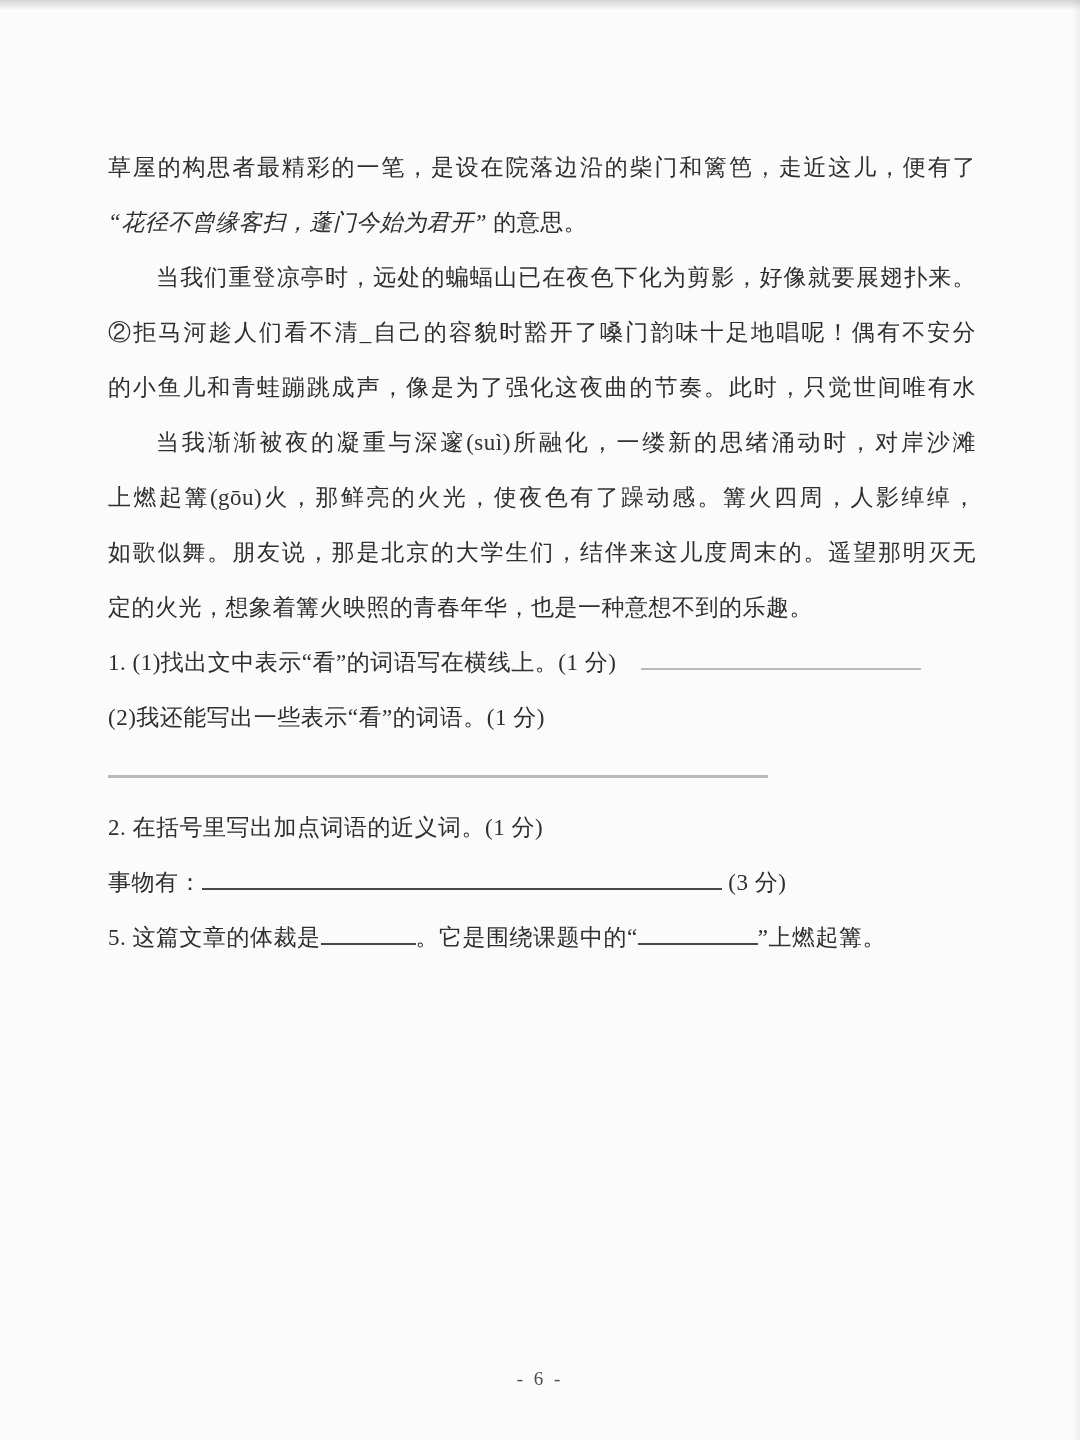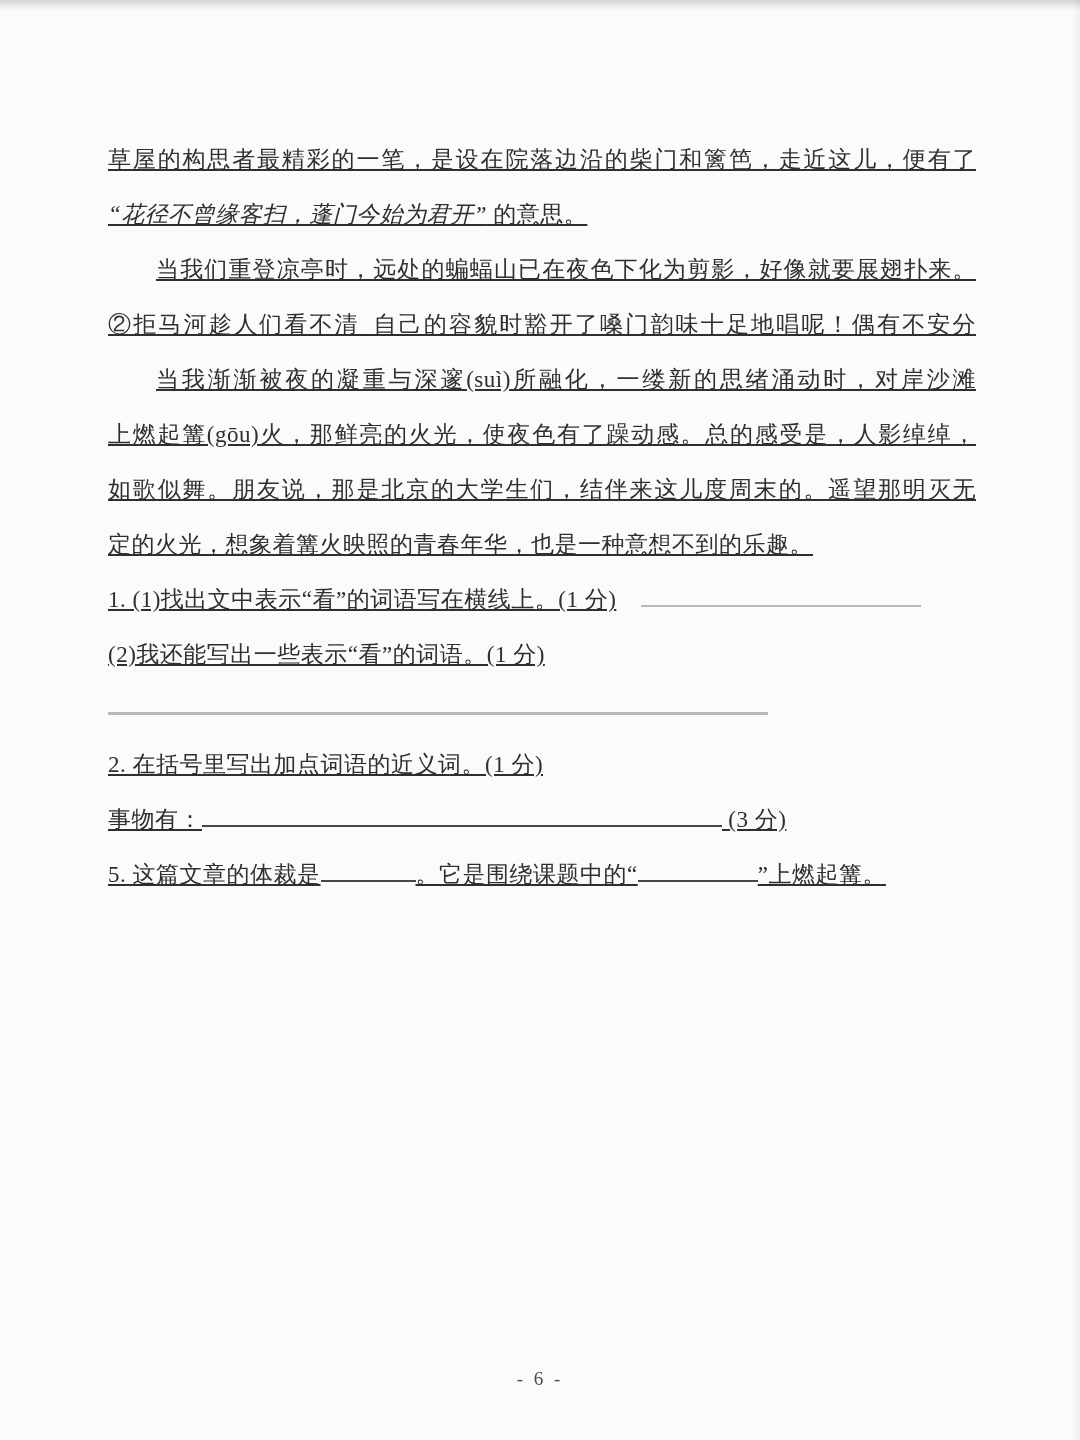--- a/index.html
+++ b/index.html
@@ -25,23 +25,22 @@
   .right-shade {
     position: absolute;
     top: 0; right: 0; bottom: 0;
     width: 8px;
     background: linear-gradient(to left, rgba(120,120,120,0.10), rgba(120,120,120,0));
     pointer-events: none;
   }
   .content {
     position: absolute;
     left: 108px;
-    top: 132px;
+    top: 140px;
     width: 868px;
-    text-decoration: underline;
   }
   .line {
     height: 55px;
     line-height: 55px;
     font-size: 23px;
     letter-spacing: 0.5px;
     white-space: nowrap;
     overflow: hidden;
   }
   .line.justify {
@@ -91,22 +90,23 @@
 <body style="--bg: #fbfbfb; --text: #2f2f2f; --blank: #474747; --rule: #b9b9b9;">
 
 <div class="top-shade"></div>
 <div class="right-shade"></div>
 
 <div class="content">
     <div class="line justify"><span>草屋的构思者最精彩的一笔，是设在院落边沿的柴门和篱笆，走近这儿，便有了</span></div>
     <div class="line"><span class="kai">“花径不曾缘客扫，蓬门今始为君开”</span><span> 的意思。</span></div>
     <div class="line justify indent2"><span>当我们重登凉亭时，远处的蝙蝠山已在夜色下化为剪影，好像就要展翅扑来。</span></div>
     <div class="line justify"><span>②拒马河趁人们看不清_自己的容貌时豁开了嗓门韵味十足地唱呢！偶有不安分</span></div>
+    <div class="line justify"><span>的小鱼儿和青蛙蹦跳成声，像是为了强化这夜曲的节奏。此时，只觉世间唯有水</span></div>
     <div class="line justify indent2"><span>当我渐渐被夜的凝重与深邃(suì)所融化，一缕新的思绪涌动时，对岸沙滩</span></div>
-    <div class="line justify"><span>上燃起篝(gōu)火，那鲜亮的火光，使夜色有了躁动感。总的感受是，人影绰绰，</span></div>
+    <div class="line justify"><span>上燃起篝(gōu)火，那鲜亮的火光，使夜色有了躁动感。篝火四周，人影绰绰，</span></div>
     <div class="line justify"><span>如歌似舞。朋友说，那是北京的大学生们，结伴来这儿度周末的。遥望那明灭无</span></div>
     <div class="line"><span>定的火光，想象着篝火映照的青春年华，也是一种意想不到的乐趣。</span></div>
     <div class="line"><span>1. (1)找出文中表示“看”的词语写在横线上。(1 分)</span><span class="blank light" style="width: 280px; margin-left: 25px;"></span></div>
     <div class="line"><span>(2)我还能写出一些表示“看”的词语。(1 分)</span></div>
     <div class="line rule-line"><span class="rule" style="width: 660px;"></span></div>
     <div class="line"><span>2. 在括号里写出加点词语的近义词。(1 分)</span></div>
     <div class="line"><span>事物有：</span><span class="blank" style="width: 520px;"></span><span> (3 分)</span></div>
     <div class="line"><span>5. 这篇文章的体裁是</span><span class="blank" style="width: 95px;"></span><span>。它是围绕课题中的“</span><span class="blank" style="width: 120px;"></span><span>”上燃起篝。</span></div>
   </div>
 

